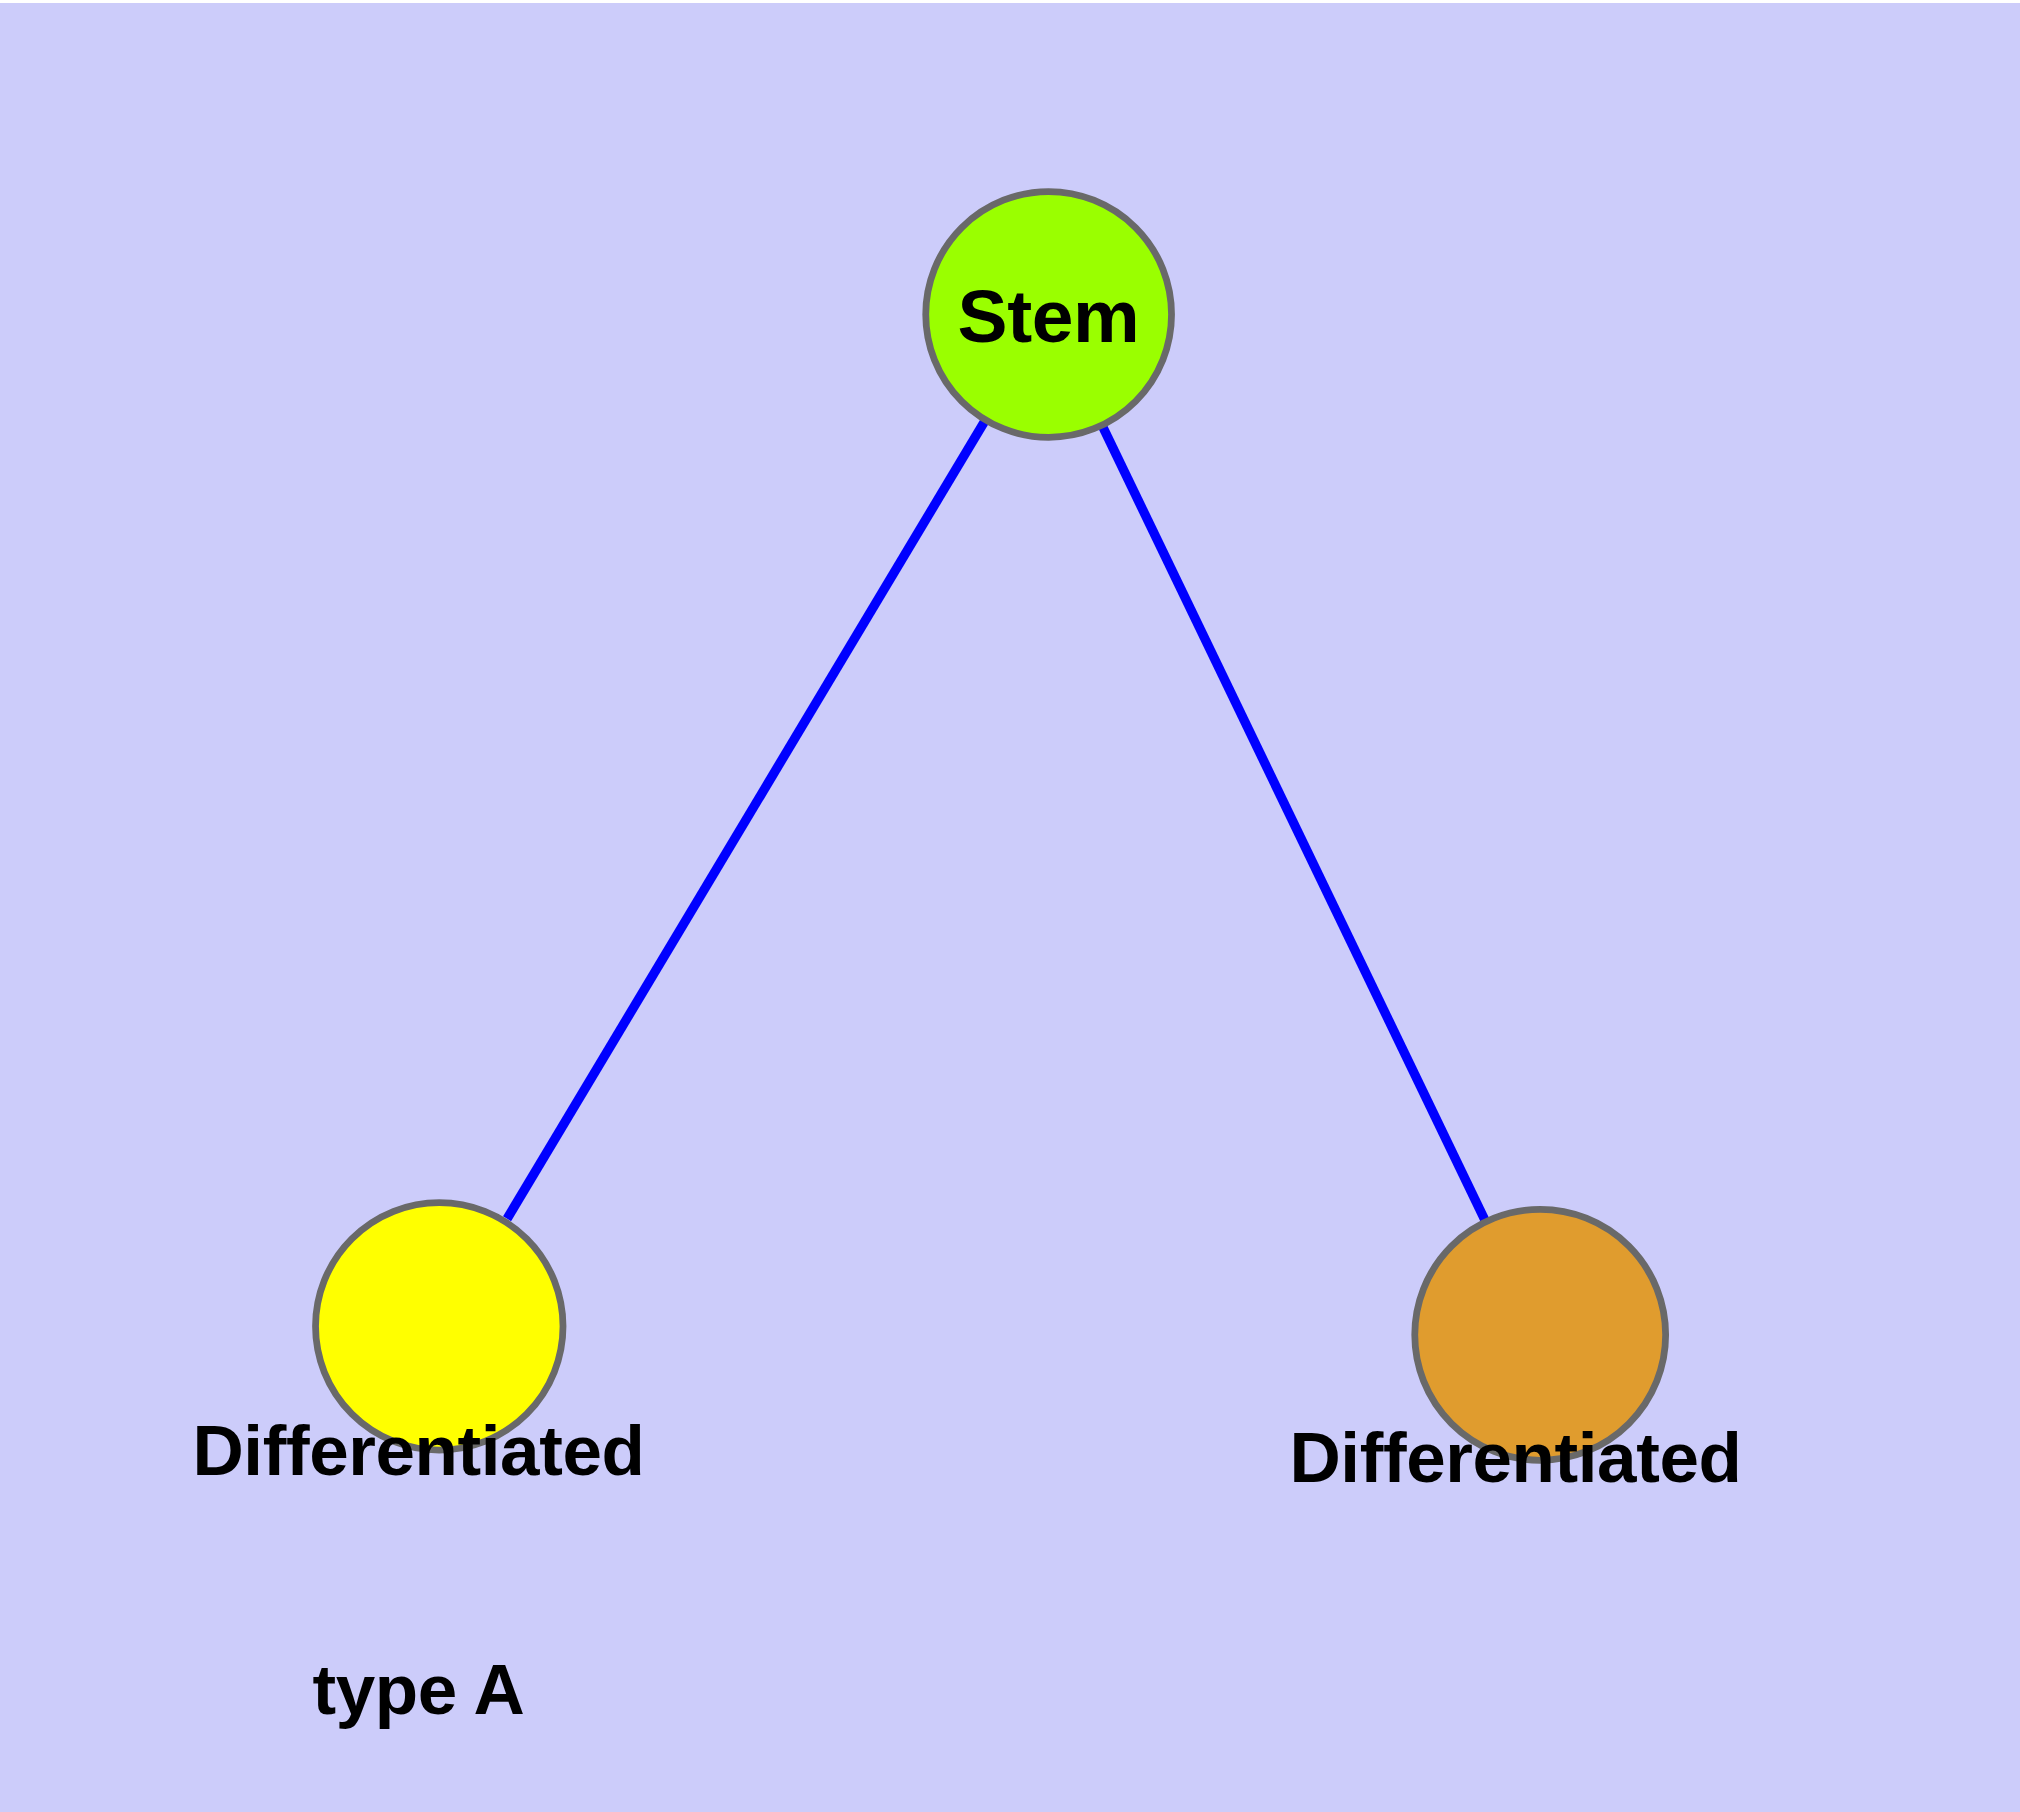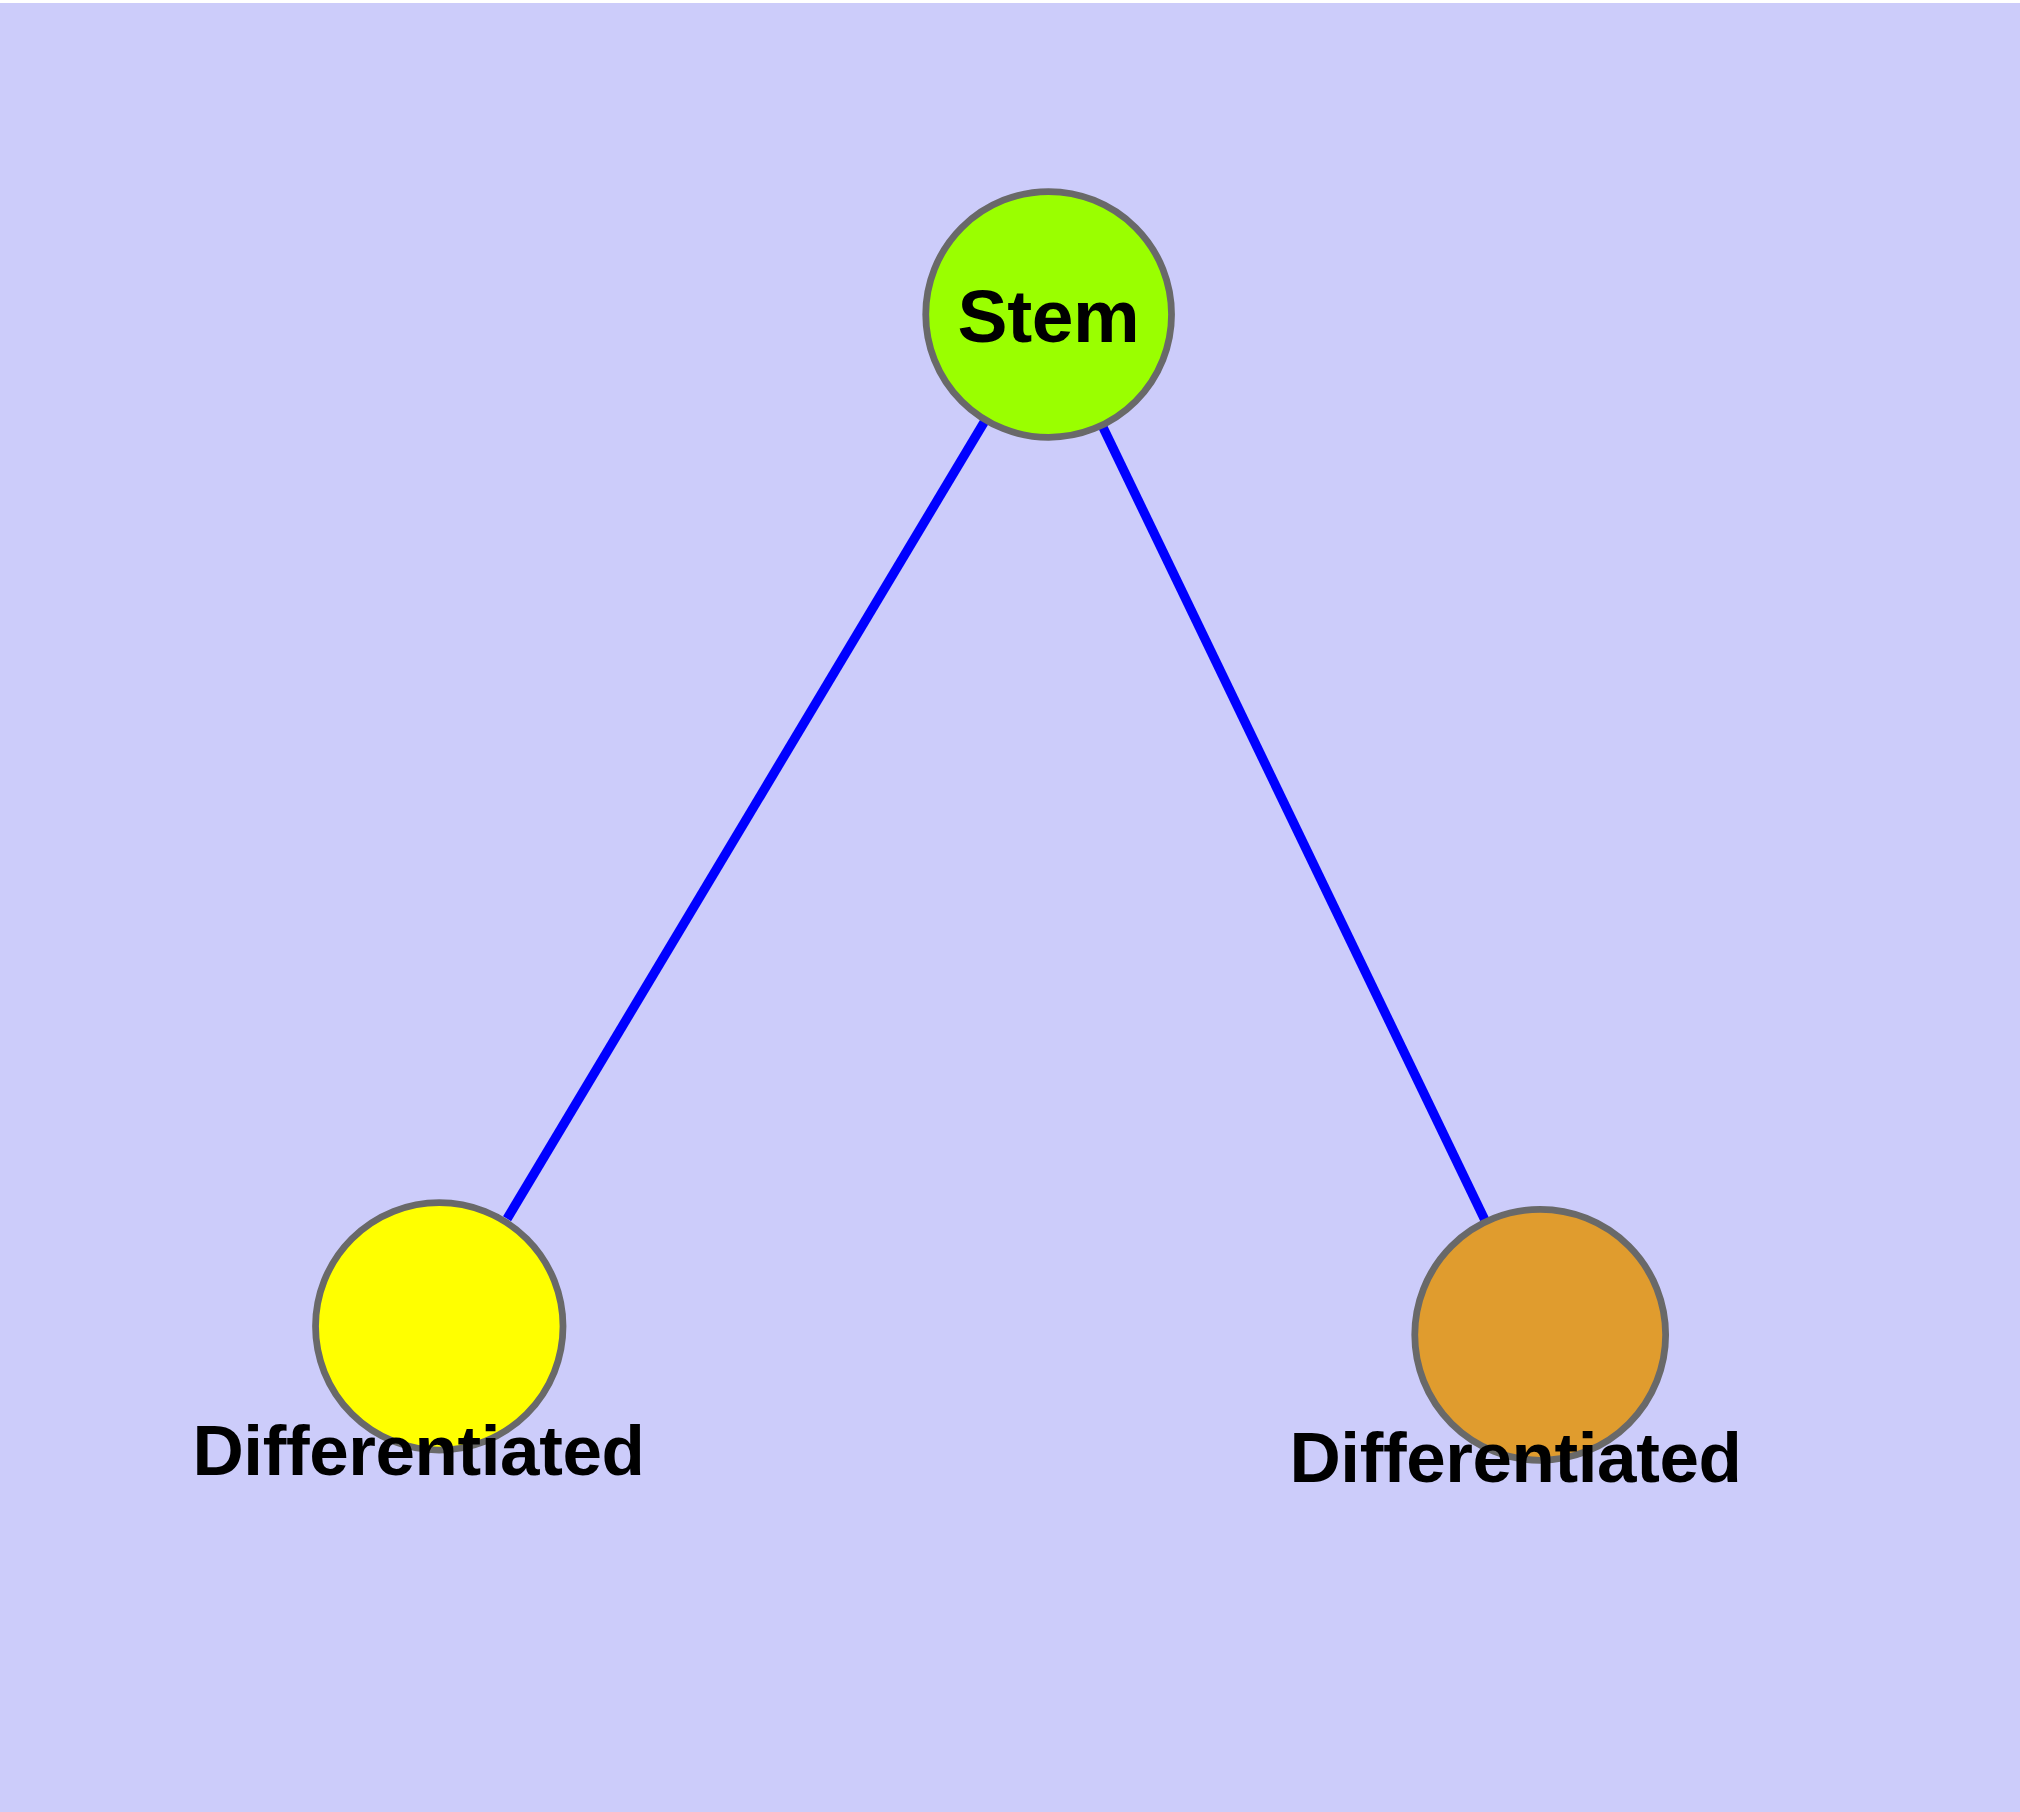--- a/index.html
+++ b/index.html
@@ -75,20 +75,21 @@
       <circle cx="1237" cy="371" r="145" fill="#9aff00" stroke="#696969" stroke-width="8"></circle>
       <circle cx="518" cy="1565" r="146" fill="#ffff00" stroke="#696969" stroke-width="8"></circle>
       <circle cx="1817" cy="1575" r="148" fill="#e09c2e" stroke="#696969" stroke-width="8"></circle>
     </g>
   </svg>
 
   <div class="node-label" id="label-stem">Stem</div>
 
   <div class="node-label" id="label-typea">
     <div>Differentiated</div>
+    <div>type A</div>
   </div>
 
   <div class="node-label" id="label-typeb">
     <div>Differentiated</div>
   </div>
 
 </div>
 
 
 </body></html>

